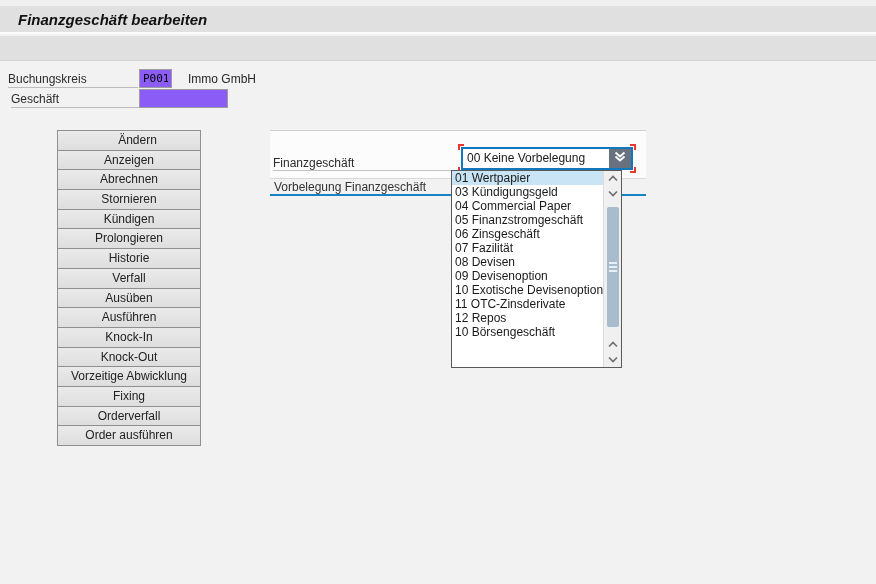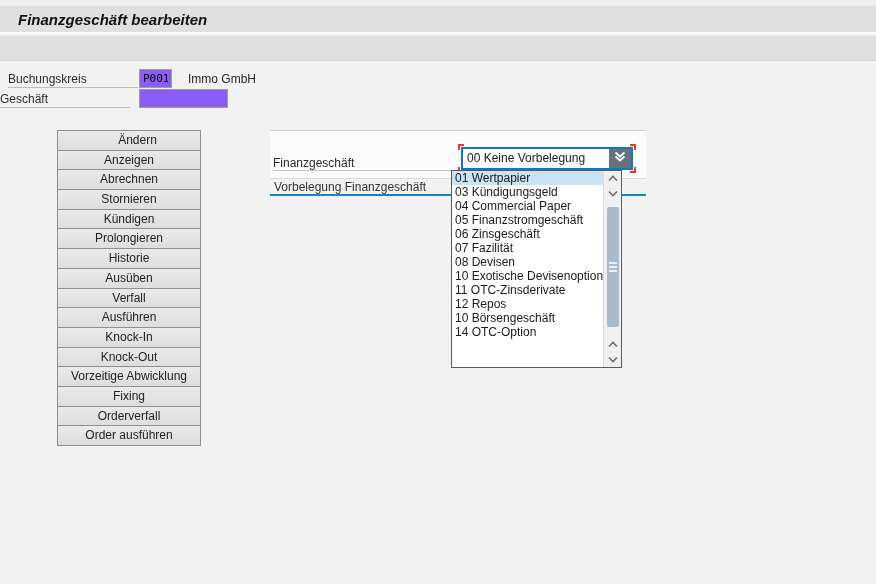--- a/index.html
+++ b/index.html
@@ -27,21 +27,21 @@
     position: absolute; left: 0; top: 36px; width: 876px; height: 25px;
     background: #e0e0e0; border-bottom: 1px solid #d4d4d4;
   }
 
   
   .field-label {
     position: absolute; height: 18px; line-height: 18px;
     border-bottom: 1px solid #bdbdbd; color: #2b2b2b;
   }
   .lbl-buchungskreis { left: 8px; top: 70px; width: 130px; }
-  .lbl-geschaeft     { left: 0; top: 90px; width: 130px; }
+  .lbl-geschaeft     { left: 11px; top: 90px; width: 130px; }
   .sap-input {
     position: absolute; height: 19px; background: #8b5cf6;
     border: 1px solid #9e9e9e; font-family: "DejaVu Sans Mono", monospace;
     font-size: 11px; color: #000; padding: 0 3px; outline: none;
   }
   .inp-buchungskreis { left: 139px; top: 69px; width: 33px; }
   .inp-geschaeft     { left: 139px; top: 89px; width: 89px; }
   .company-text { position: absolute; left: 188px; top: 70px; height: 18px; line-height: 18px; }
 
   
@@ -139,22 +139,22 @@
 <input class="sap-input inp-geschaeft" value="" style="">
 
 <div class="actions">
   <div class="sapbtn">Ändern</div>
   <div class="sapbtn">Anzeigen</div>
   <div class="sapbtn">Abrechnen</div>
   <div class="sapbtn">Stornieren</div>
   <div class="sapbtn">Kündigen</div>
   <div class="sapbtn">Prolongieren</div>
   <div class="sapbtn">Historie</div>
+  <div class="sapbtn">Verfall</div>
   <div class="sapbtn">Ausüben</div>
-  <div class="sapbtn">Verfall</div>
   <div class="sapbtn">Ausführen</div>
   <div class="sapbtn">Knock-In</div>
   <div class="sapbtn">Knock-Out</div>
   <div class="sapbtn">Vorzeitige Abwicklung</div>
   <div class="sapbtn">Fixing</div>
   <div class="sapbtn">Orderverfall</div>
   <div class="sapbtn">Order ausführen</div>
 </div>
 
 <div class="group-panel">
@@ -182,25 +182,25 @@
 
 <div class="dropdown">
   <div class="options">
     <div class="option selected">01 Wertpapier</div>
     <div class="option">03 Kündigungsgeld</div>
     <div class="option">04 Commercial Paper</div>
     <div class="option">05 Finanzstromgeschäft</div>
     <div class="option">06 Zinsgeschäft</div>
     <div class="option">07 Fazilität</div>
     <div class="option">08 Devisen</div>
+    <div class="option">09 Devisenoption</div>
     <div class="option">10 Exotische Devisenoption</div>
     <div class="option">11 OTC-Zinsderivate</div>
     <div class="option">12 Repos</div>
     <div class="option">10 Börsengeschäft</div>
-    <div class="option">14 OTC-Option</div>
   </div>
   <div class="scrollbar">
     <div class="scroll-arrow">
       <span>
         <svg width="12" height="9" viewBox="0 0 12 9">
             <path d="M2 6.5 L6 2.5 L10 6.5" fill="none" stroke="#6e6e6e" stroke-width="1.6"></path>
           </svg>
       </span>
     </div>
     <div class="scroll-arrow">

